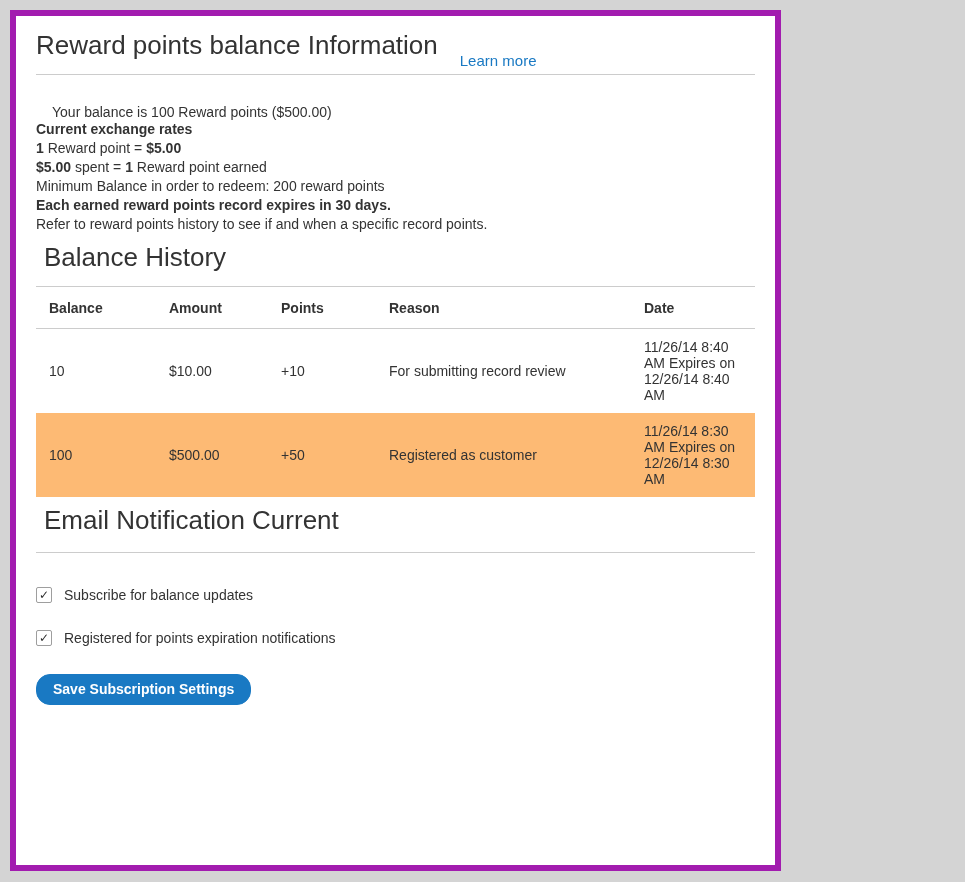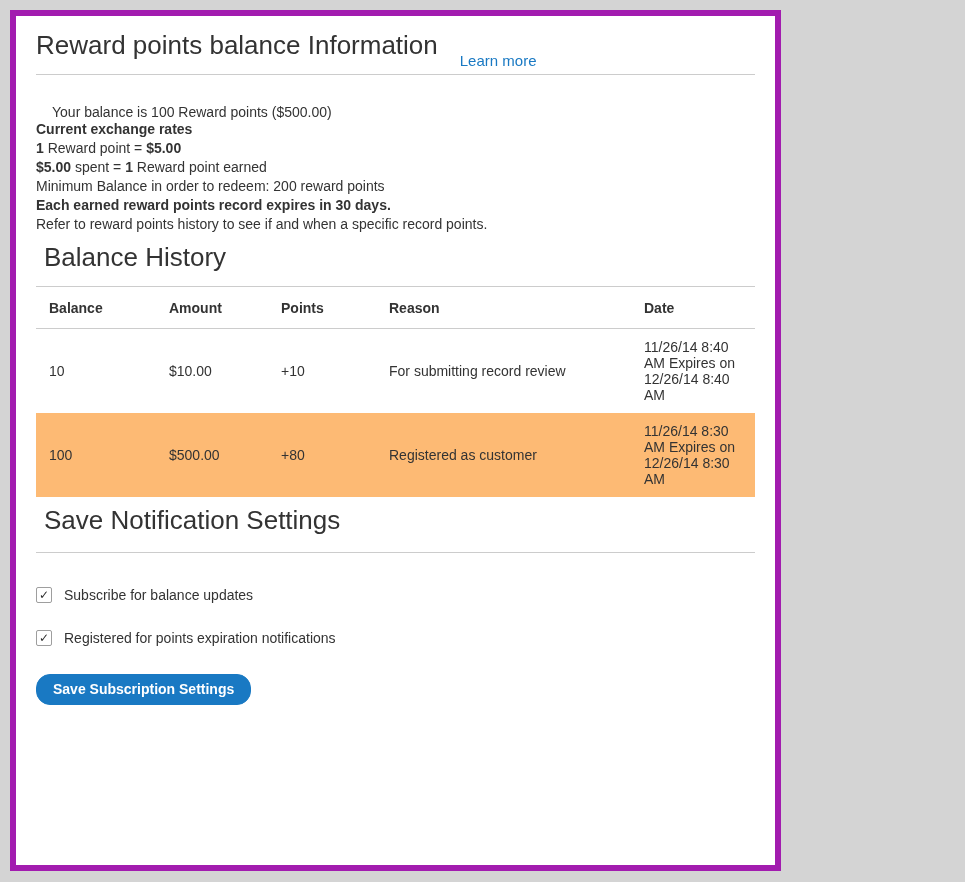--- a/index.html
+++ b/index.html
@@ -167,28 +167,28 @@
         <tr>
           <td>10</td>
           <td>$10.00</td>
           <td>+10</td>
           <td>For submitting record review</td>
           <td>11/26/14 8:40 AM Expires on 12/26/14 8:40 AM</td>
         </tr>
         <tr class="alt">
           <td>100</td>
           <td>$500.00</td>
-          <td>+80</td>
+          <td>+50</td>
           <td>Registered as customer</td>
           <td>11/26/14 8:30 AM Expires on 12/26/14 8:30 AM</td>
         </tr>
       </tbody>
   </table>
 
-  <h2 class="section-heading mt-email">Save Notification Settings</h2>
+  <h2 class="section-heading mt-email">Email Notification Current</h2>
   <hr class="rule rule-email">
 
   <div>
       <label class="checkbox-row first">
         <span class="checkbox-box">✓</span>
         <span>Subscribe for balance updates</span>
       </label>
       <label class="checkbox-row next">
         <span class="checkbox-box">✓</span>
         <span>Registered for points expiration notifications</span>

